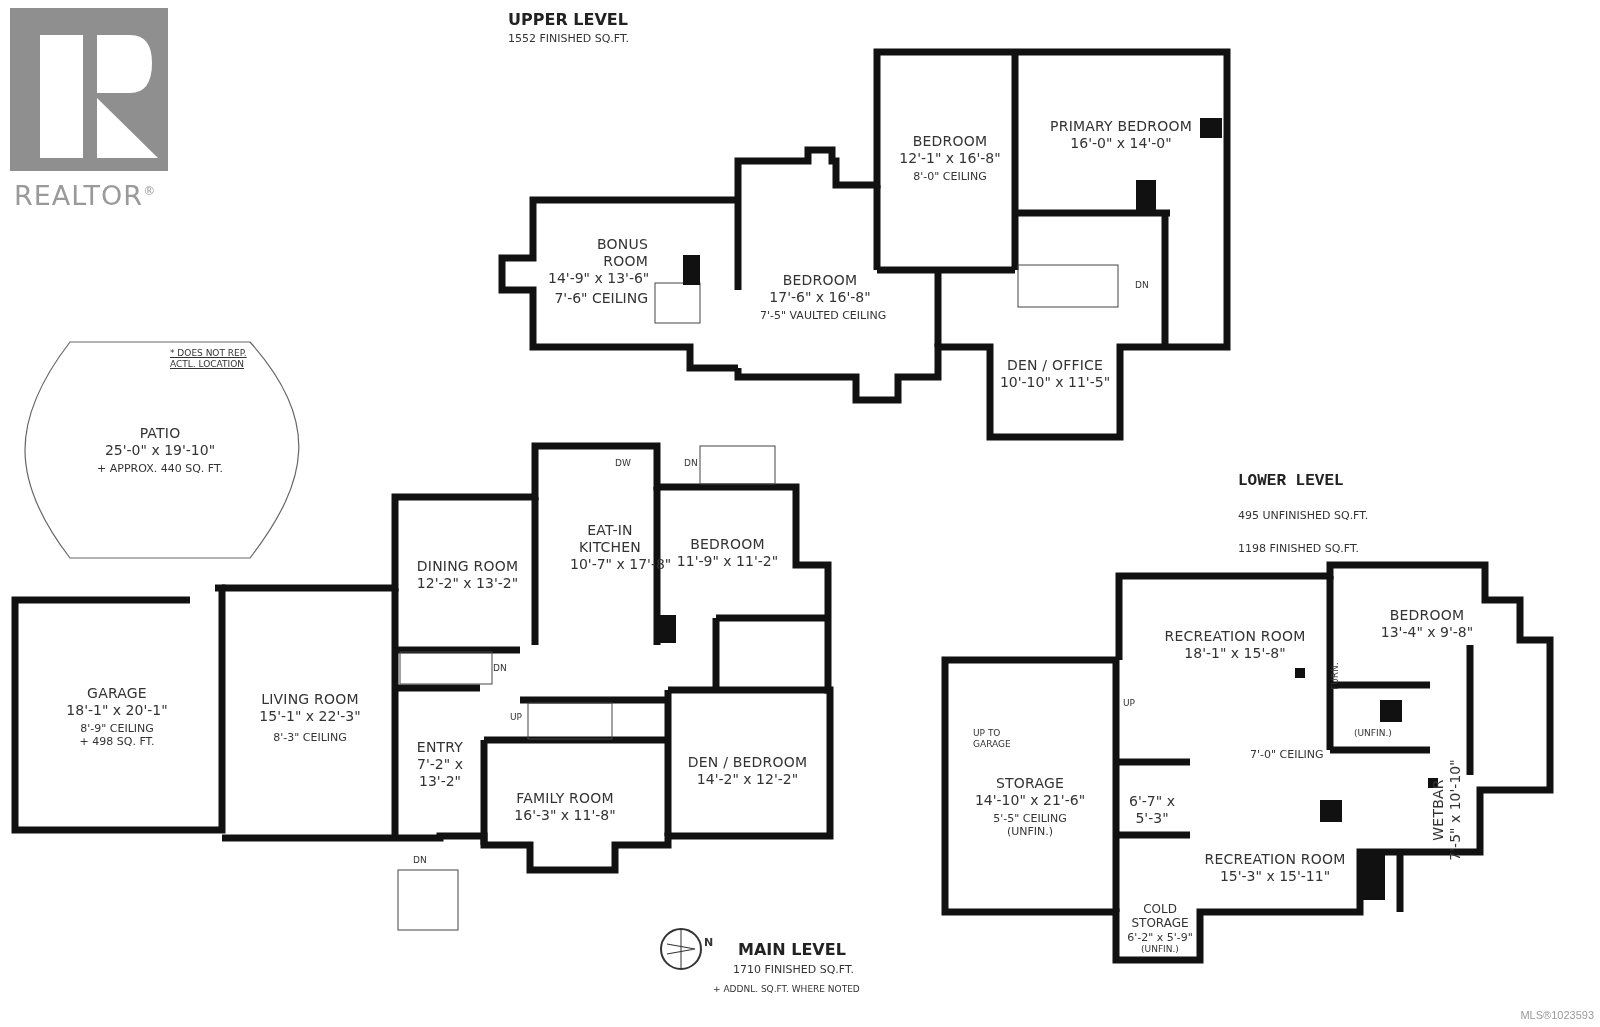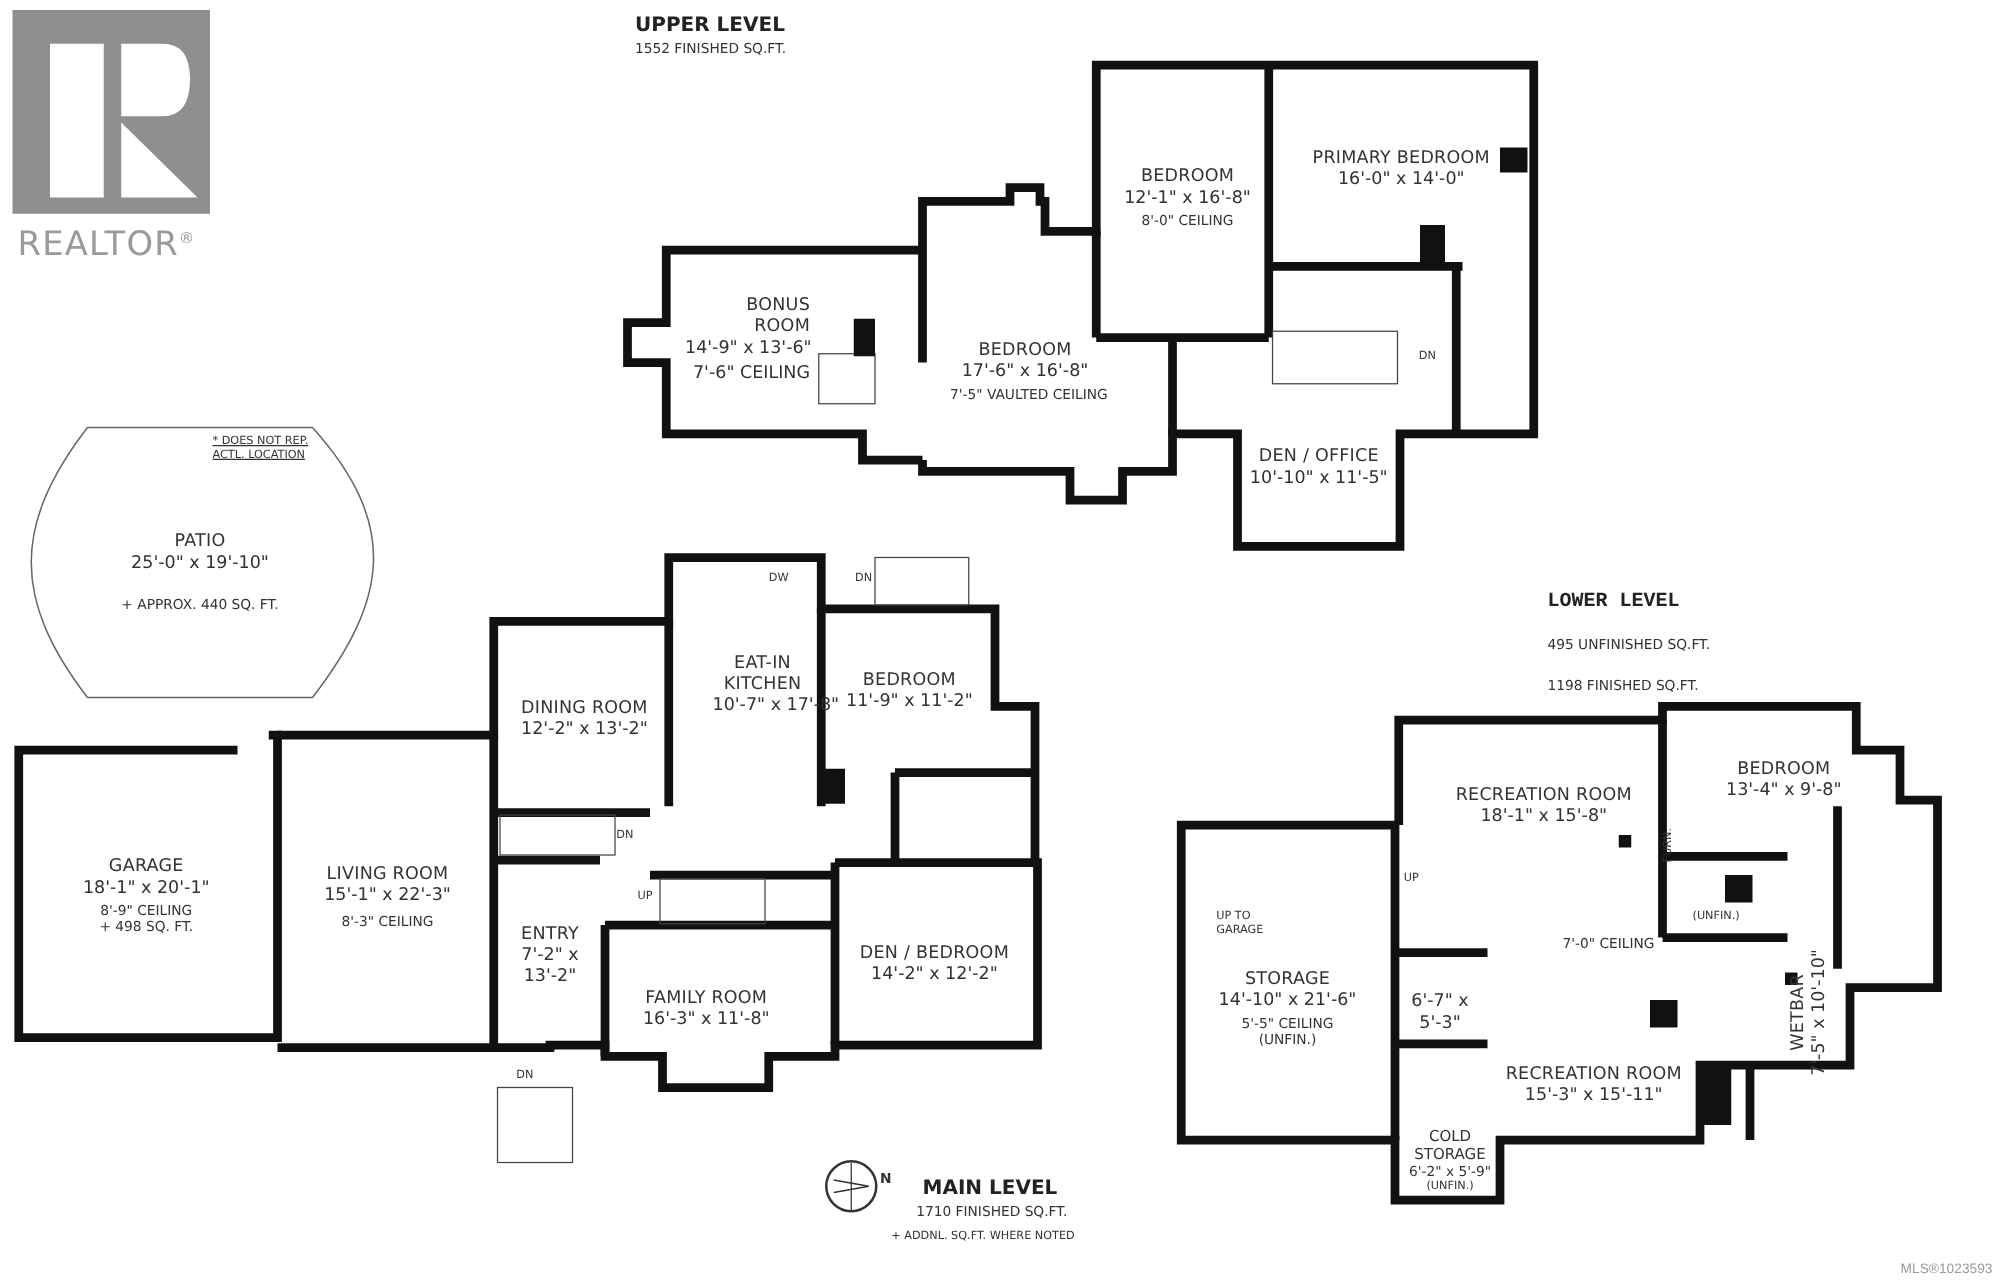--- a/index.html
+++ b/index.html
@@ -123,21 +123,21 @@
 </div>
 <div class="lbl" style="left:995px; top:357px; width:120px;">
   <div class="room-name">DEN / OFFICE</div>
   <div class="room-dim">10'-10" x 11'-5"</div>
 </div>
 <div class="lbl tiny" style="left:1135px; top:280px;">DN</div>
 
 <div class="lbl" style="left:60px; top:425px; width:200px;">
   <div class="room-name">PATIO</div>
   <div class="room-dim">25'-0" x 19'-10"</div>
-  <div class="room-note" style="margin-top:18px">+ APPROX. 440 SQ. FT.</div>
+  <div class="room-note" style="margin-top:3px">+ APPROX. 440 SQ. FT.</div>
 </div>
 <div class="lbl tiny" style="left:170px; top:348px; text-align:left;text-decoration:underline;">
   <div>* DOES NOT REP.</div>
   <div>ACTL. LOCATION</div>
 </div>
 <div class="lbl" style="left:62px; top:685px; width:110px;">
   <div class="room-name">GARAGE</div>
   <div class="room-dim">18'-1" x 20'-1"</div>
   <div class="room-note" style="margin-top:3px">8'-9" CEILING</div>
   <div class="room-note">+ 498 SQ. FT.</div>

